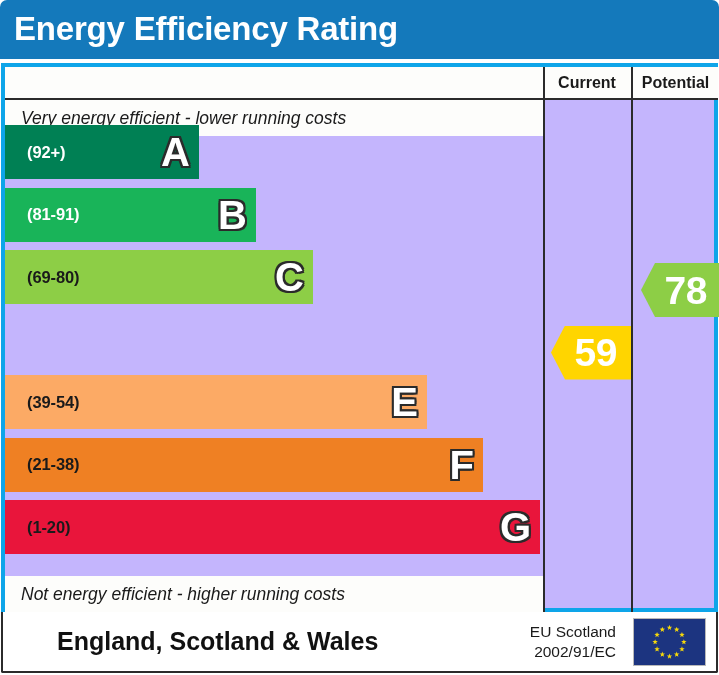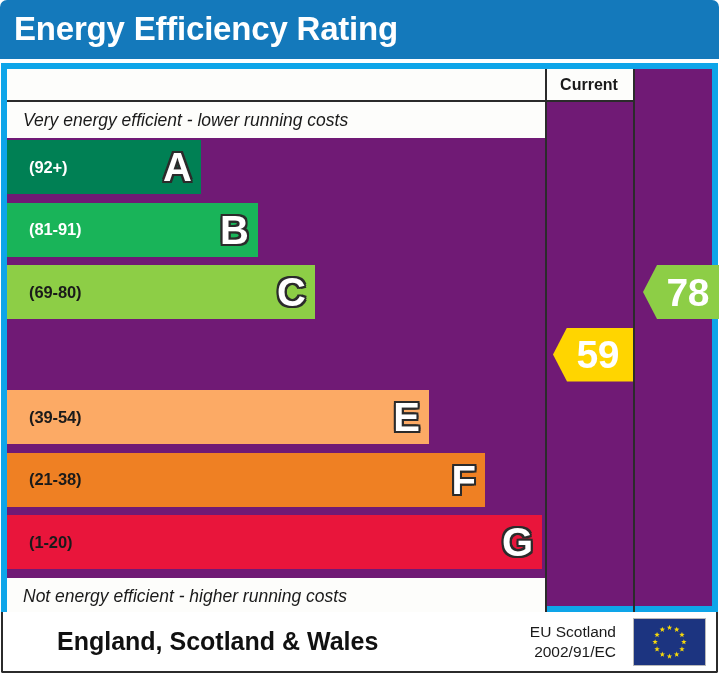--- a/index.html
+++ b/index.html
@@ -39,23 +39,23 @@
     font-weight: bold;
     letter-spacing: -0.2px;
     white-space: nowrap;
   }
 
   
   .grid {
     position: absolute;
     left: 1px; top: 63px;
     width: 717px; height: 549px;
-    border: 6px solid #0ea5e9;
-    box-sizing: border-box;
-    background: #701a75;
+    border: 4px solid #0ea5e9;
+    box-sizing: border-box;
+    background: #c4b5fd;
   }
 
   
   .col-head {
     position: absolute;
     top: 0;
     height: 33px;
     border-bottom: 2px solid #2b2b2b;
     box-sizing: border-box;
     display: flex;
@@ -96,21 +96,21 @@
     box-sizing: border-box;
     background: #fdfdfb;
   }
   .caption.top { top: 33px; }
   .caption.bottom { top: 509px; }
 
   
   .bands {
     position: absolute;
     left: 0;
-    top: 71px;
+    top: 58px;
     width: 538px;
     height: 440px;
   }
   .band {
     position: absolute;
     left: 0;
     height: 54px;
     display: flex;
     align-items: center;
     box-sizing: border-box;
@@ -209,20 +209,21 @@
 <div id="epc">
 
   <div class="title-bar">
     <div class="title-text">Energy Efficiency Rating</div>
   </div>
 
   <div class="grid">
 
     <div class="col-head blank"></div>
     <div class="col-head current">Current</div>
+    <div class="col-head potential">Potential</div>
 
     <div class="vline v1"></div>
     <div class="vline v2"></div>
 
     <div class="caption top">Very energy efficient - lower running costs</div>
     <div class="caption bottom">Not energy efficient - higher running costs</div>
 
     <div class="bands" id="bands">
         <div class="band" style="top: 0px; width: 194px; height: 54px; background: rgb(0, 128, 84);">
           <span class="range" style="color: rgb(255, 255, 255);">(92+)</span>

